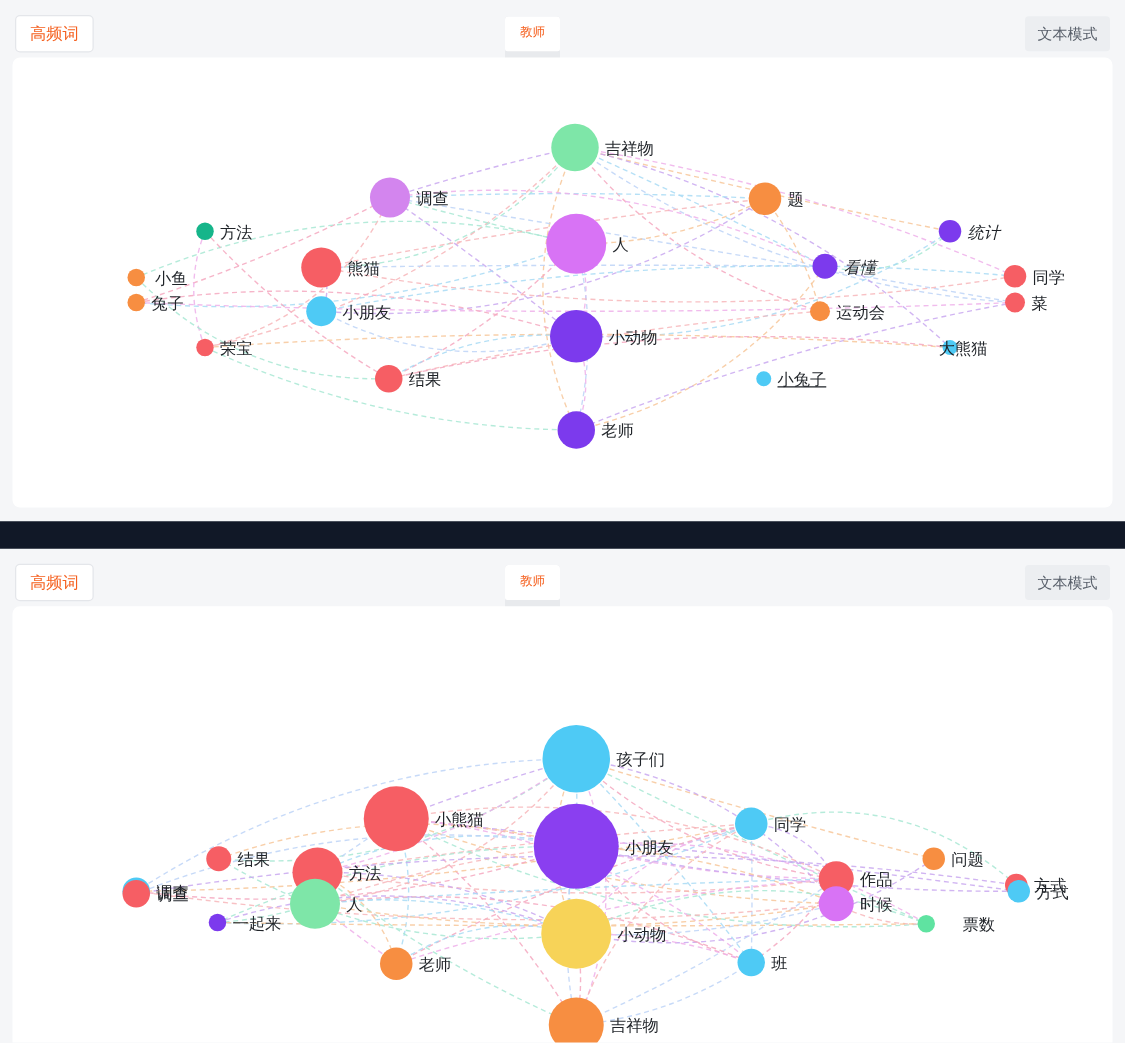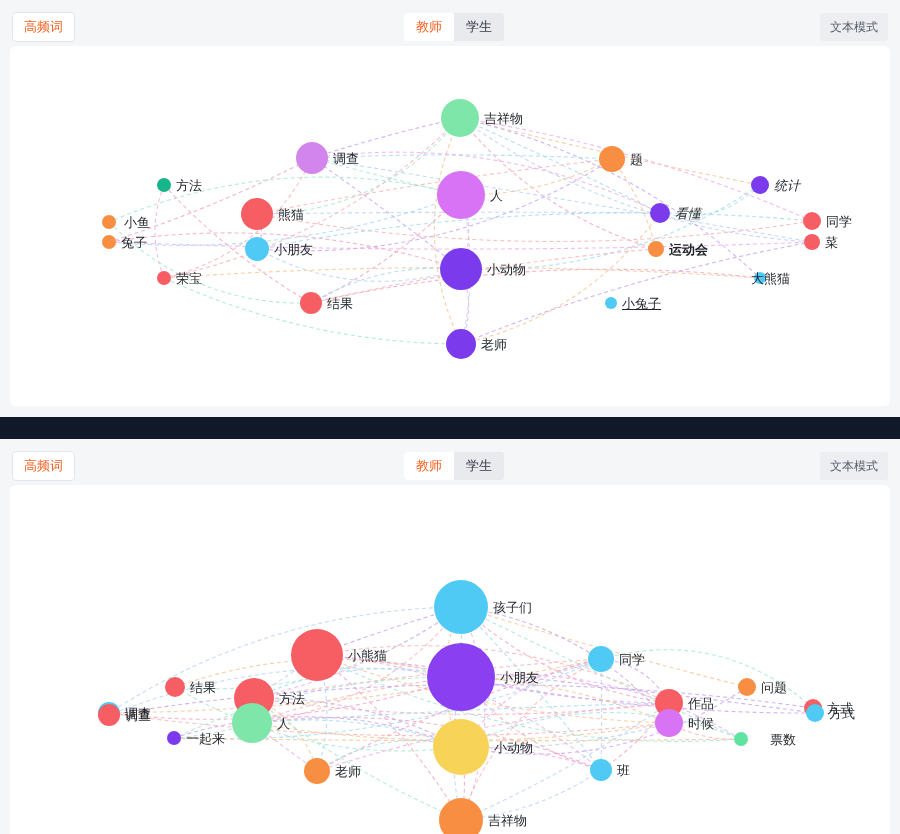--- a/index.html
+++ b/index.html
@@ -47,21 +47,22 @@
     cursor: pointer;
     white-space: nowrap;
   }
   .tab-group {
     position: absolute;
     left: 404px; top: 13px;
     display: flex;
     background: #e8eaed;
     border-radius: 3px;
     overflow: hidden;
-    font-size: 13px;
+    font-size: 10px;
+    flex-direction: column;
   }
   .tab {
     padding: 5px 12px;
     line-height: 18px;
     color: #333a45;
     cursor: pointer;
     white-space: nowrap;
   }
   .tab.active {
     background: #ffffff;
@@ -190,21 +191,21 @@
         <div class="node-label" style="left: 665px; top: 161px; font-style: italic;">看懂</div>
         <div class="node" style="left: 92px; top: 169px; width: 14px; height: 14px; background: rgb(247, 142, 65);"></div>
         <div class="node-label" style="left: 114px; top: 170px; text-align: center;">小鱼</div>
         <div class="node" style="left: 793px; top: 166px; width: 18px; height: 18px; background: rgb(246, 94, 100);"></div>
         <div class="node-label" style="left: 816px; top: 169px;">同学</div>
         <div class="node" style="left: 92px; top: 189px; width: 14px; height: 14px; background: rgb(247, 142, 65);"></div>
         <div class="node-label" style="left: 111px; top: 190px;">兔子</div>
         <div class="node" style="left: 235px; top: 191px; width: 24px; height: 24px; background: rgb(78, 202, 245);"></div>
         <div class="node-label" style="left: 264px; top: 197px;">小朋友</div>
         <div class="node" style="left: 638px; top: 195px; width: 16px; height: 16px; background: rgb(247, 142, 65);"></div>
-        <div class="node-label" style="left: 659px; top: 197px; font-weight: bold;">运动会</div>
+        <div class="node-label" style="left: 659px; top: 197px;">运动会</div>
         <div class="node" style="left: 794px; top: 188px; width: 16px; height: 16px; background: rgb(246, 94, 100);"></div>
         <div class="node-label" style="left: 815px; top: 190px;">菜</div>
         <div class="node" style="left: 147px; top: 225px; width: 14px; height: 14px; background: rgb(246, 94, 100);"></div>
         <div class="node-label" style="left: 166px; top: 226px;">荣宝</div>
         <div class="node" style="left: 430px; top: 202px; width: 42px; height: 42px; background: rgb(124, 58, 237);"></div>
         <div class="node-label" style="left: 477px; top: 217px;">小动物</div>
         <div class="node" style="left: 744px; top: 226px; width: 12px; height: 12px; background: rgb(78, 202, 245);"></div>
         <div class="node-label" style="left: 741px; top: 226px;">大熊猫</div>
         <div class="node" style="left: 290px; top: 246px; width: 22px; height: 22px; background: rgb(246, 94, 100);"></div>
         <div class="node-label" style="left: 317px; top: 251px;">结果</div>

